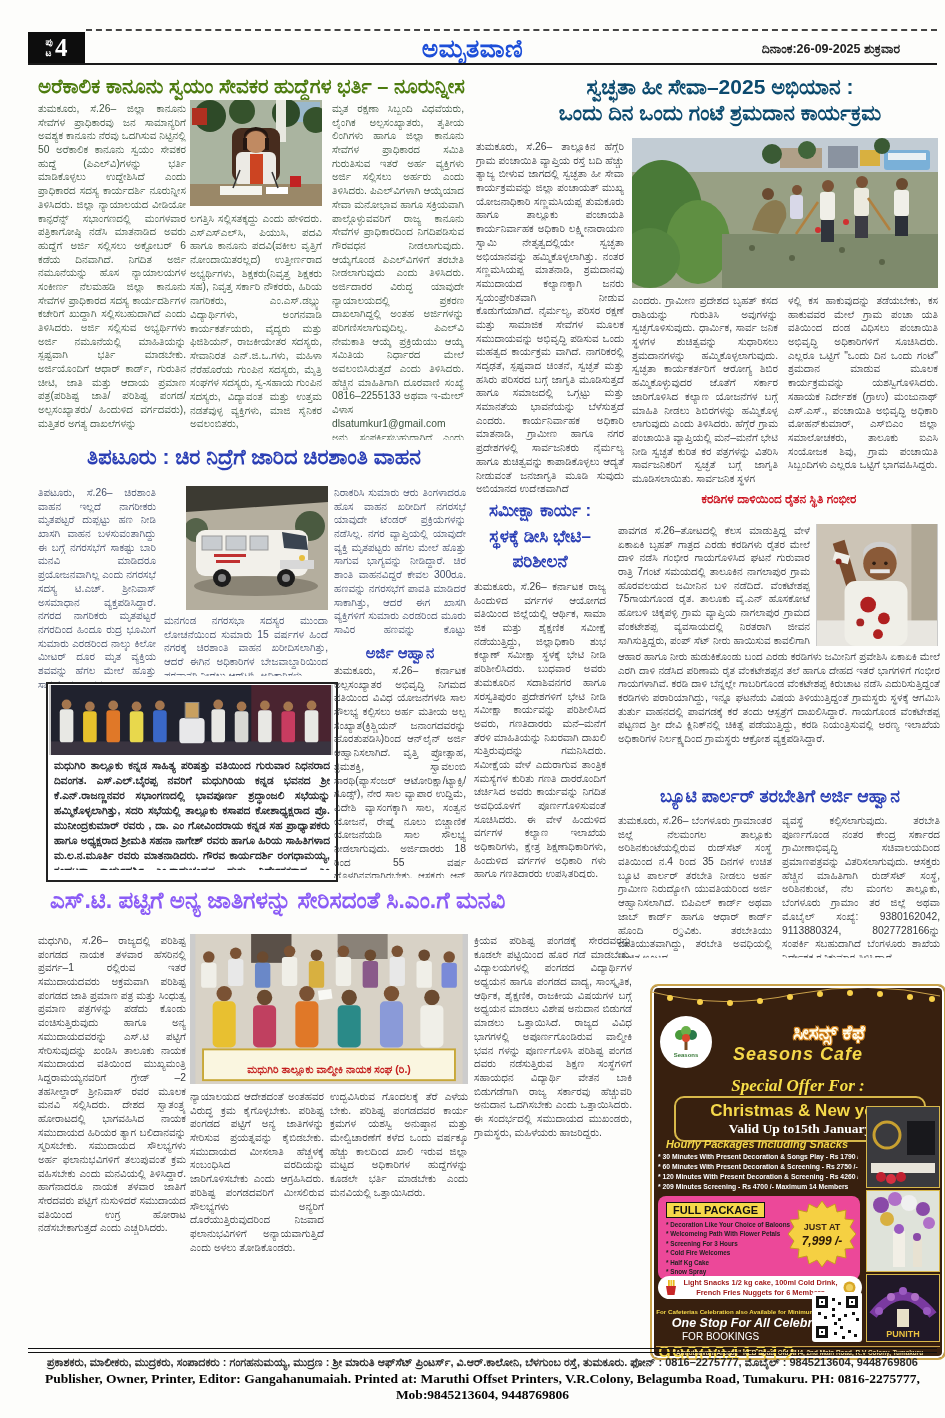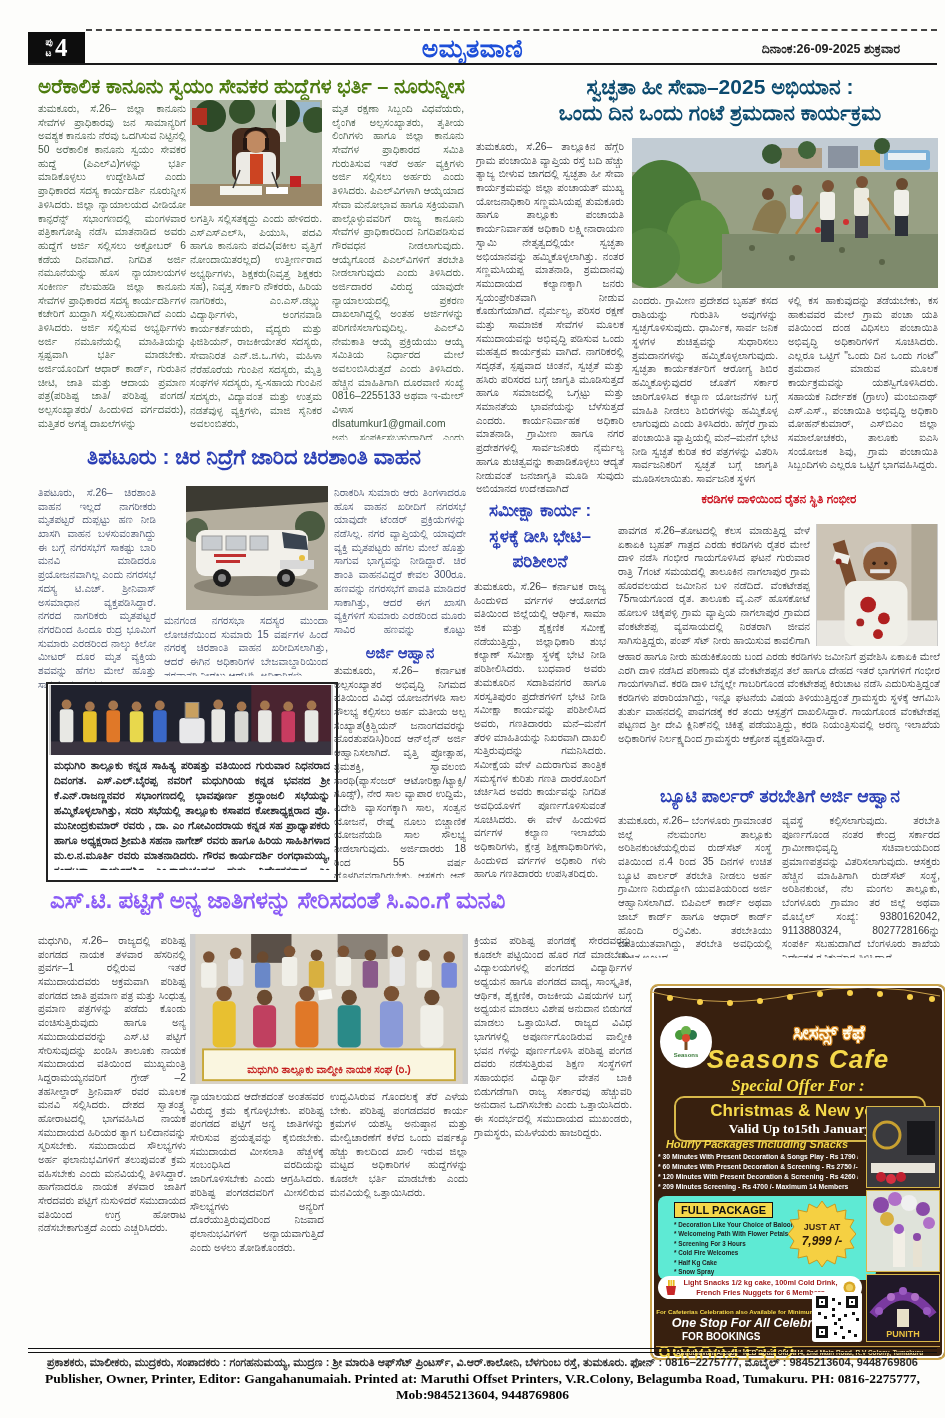--- a/index.html
+++ b/index.html
@@ -35,36 +35,36 @@
   .bannertxt{position:absolute;left:10px;right:10px;bottom:8px;text-align:center;
              font-size:10.5px;font-weight:800;color:#c41e1e;}
   
   .ftr-k{font-size:11px;font-weight:700;color:#2a2a2a;text-align:center;}
   .ftr-e{font-size:13.5px;font-weight:800;color:#050505;text-align:center;font-family:"Liberation Serif",serif;}
   .dbl{border-top:1px solid #111;border-bottom:1px solid #111;height:3px;}
   
   #ad{background:#38200f;border:2px solid #c9a24b;border-radius:8px;box-shadow:0 0 0 2px #fff inset;overflow:hidden;}
   .ad-ktitle{font-size:19px;font-weight:800;color:#fffbe8;
              text-shadow:-1px -1px 0 #d8861c,1px -1px 0 #d8861c,-1px 1px 0 #d8861c,1px 1px 0 #d8861c;}
-  .ad-script{font-size:26px;font-weight:700;font-style:italic;color:#f5d84a;text-align:center;letter-spacing:1px;}
+  .ad-script{font-size:18px;font-weight:700;font-style:italic;color:#f5d84a;text-align:center;letter-spacing:1px;}
   .ad-offer{font-size:17px;font-weight:800;font-style:italic;color:#f8e04a;text-align:center;font-family:"Liberation Serif",serif;}
   .ad-box{border:2px solid #d8b84a;border-radius:10px;text-align:center;padding:3px 4px;}
   .ad-occ{font-size:17px;font-weight:800;color:#f5d84a;}
   .ad-valid{font-size:13.5px;font-weight:800;color:#ffffff;font-family:"Liberation Serif",serif;}
   .ad-pkh{font-size:11px;font-weight:800;font-style:italic;color:#f5d84a;text-align:center;}
   .ad-pk{font-size:6.8px;font-weight:700;color:#fff;line-height:1.45;white-space:nowrap;overflow:hidden;}
-  .ad-white{background:#5eead4;border-radius:8px;padding:4px 16px;}
+  .ad-white{background:#ec4899;border-radius:8px;padding:4px 8px;}
   .ad-fph{display:inline-block;background:#f5d84a;color:#111;font-size:11px;font-weight:800;
           padding:1px 6px;border:1px solid #111;}
   .ad-fpi{font-size:6.3px;font-weight:700;color:#222;line-height:1.5;white-space:nowrap;overflow:hidden;}
   .ad-pill{background:#fff;border-radius:14px;display:flex;align-items:center;gap:4px;padding:2px 6px;}
   .ad-pilltxt{font-size:7.4px;font-weight:800;color:#a22020;text-align:center;line-height:1.3;flex:1;}
   .ad-note{font-size:6.2px;font-weight:700;color:#f5d84a;text-align:center;}
   .ad-tag{font-size:12.5px;font-weight:800;font-style:italic;color:#fff;text-align:center;}
-  .ad-book{font-size:10px;font-weight:700;color:#fff;}
+  .ad-book{font-size:10px;font-weight:400;color:#fff;}
   .ad-phone{font-size:23px;font-weight:400;color:#f5d84a;letter-spacing:1px;}
   .ad-addr{font-size:6.4px;font-weight:700;color:#f5e0a0;text-align:center;border-top:1px solid #c9a24b;padding-top:2px;}
   .ad-miniph{border:1px solid #d8b84a;overflow:hidden;background:#222;}
 </style>
 </head>
 <body>
 
 <div id="page">
 
   <div class="abs hdr-dash" style="left:86px;top:29px;width:851px;"></div>

